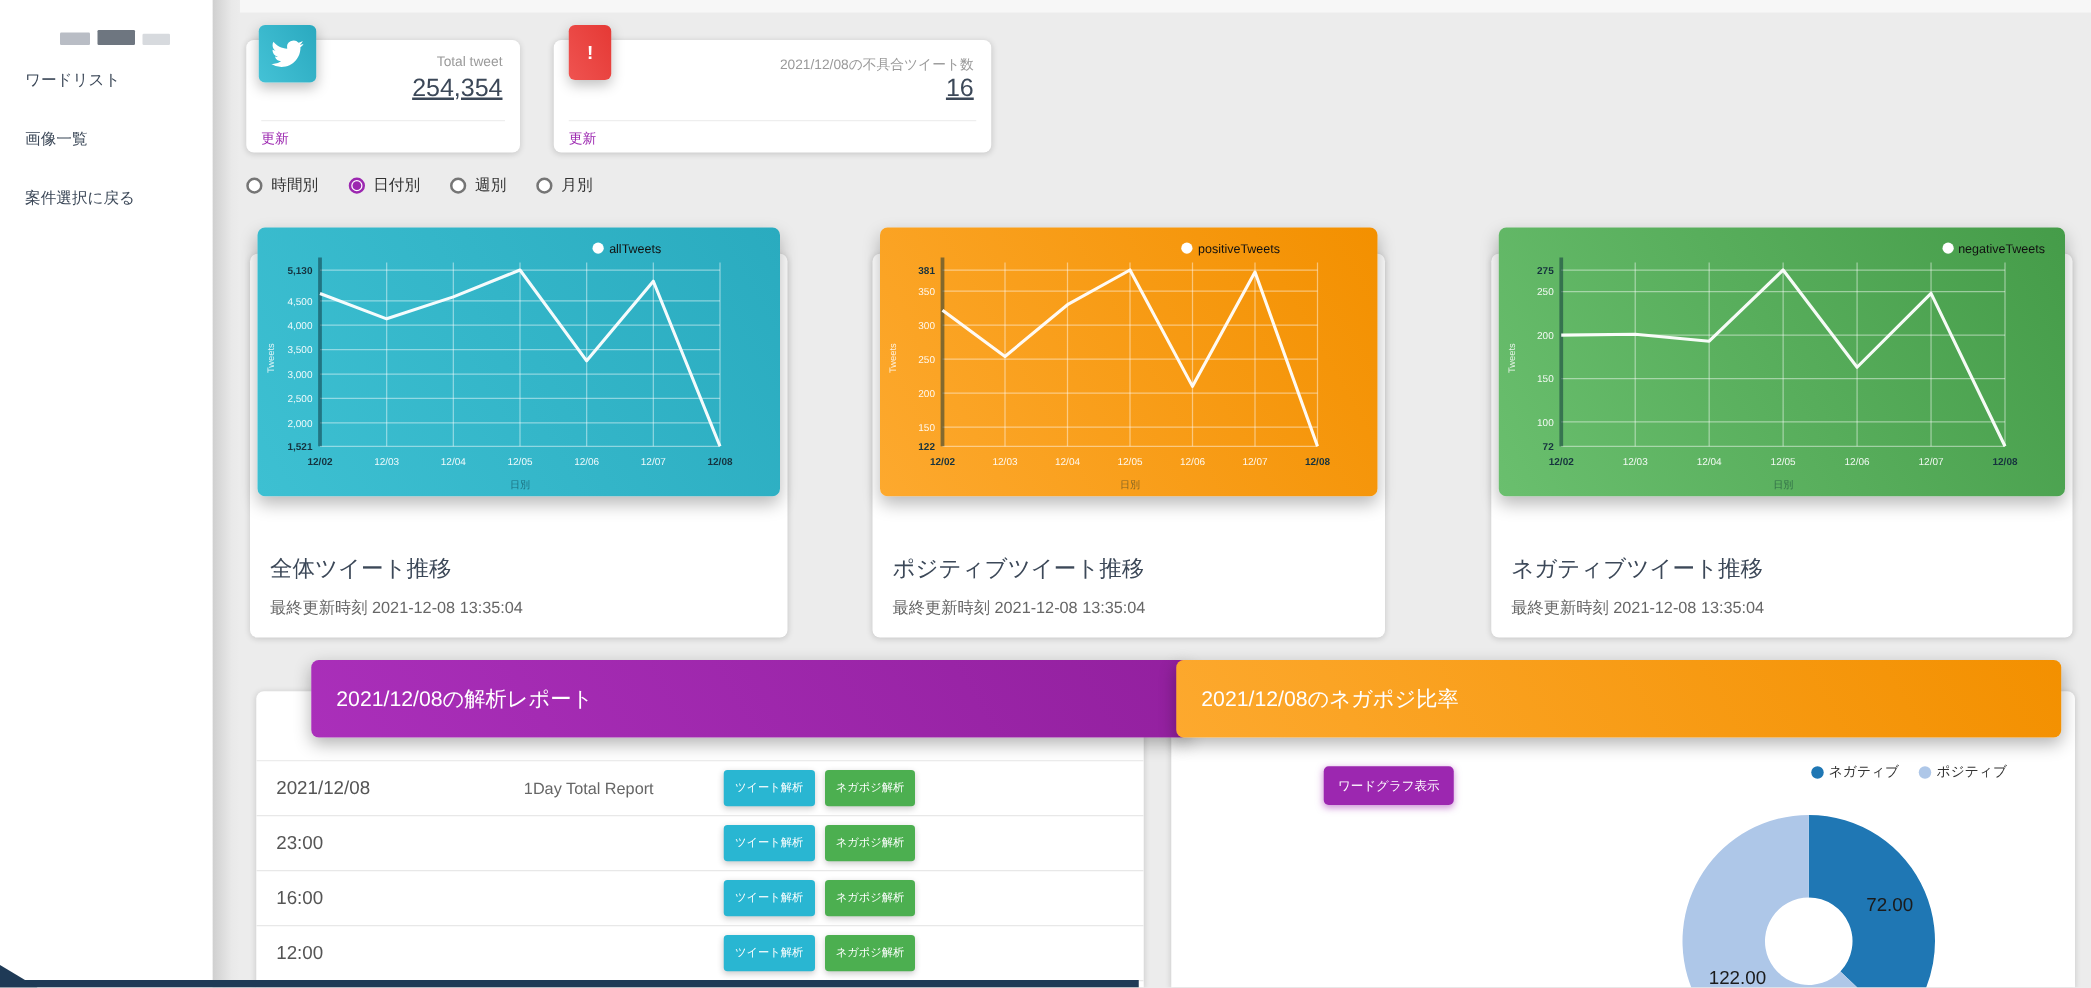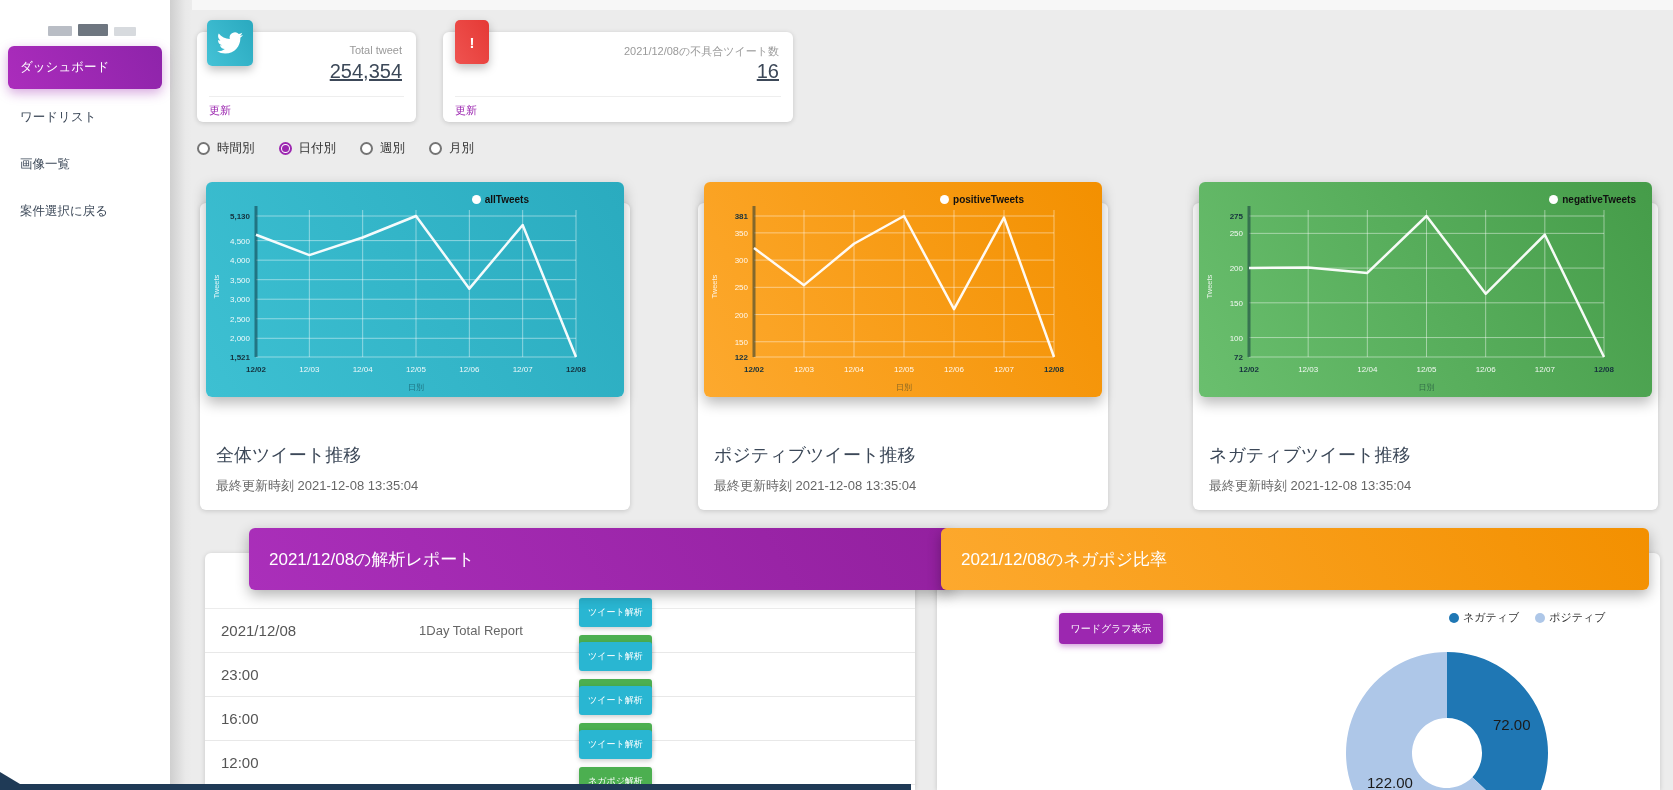--- a/index.html
+++ b/index.html
@@ -44,41 +44,41 @@
 
   
   .chart-card { position:absolute; top:203px; height:307px; background:#fff; border-radius:6px;
     box-shadow:0 1px 5px rgba(0,0,0,.16); }
   .chart-panel { position:absolute; top:-21px; left:6px; right:6px; height:215px; border-radius:6px;
     box-shadow:0 6px 14px rgba(0,0,0,.28); }
   .panel-teal   { background:linear-gradient(60deg,#3dc0d2,#2aabbf); }
   .panel-orange { background:linear-gradient(60deg,#fda income92e,#f39000); }
   .panel-orange { background:linear-gradient(60deg,#fda92e,#f39000); }
   .panel-green  { background:linear-gradient(60deg,#6abf6e,#459c49); }
-  .chart-legend { position:absolute; top:12px; display:flex; align-items:center; gap:4px;
-    font-size:10px; font-weight:bold; color:#111; cursor:pointer; }
+  .chart-legend { position:absolute; top:12px; display:flex; align-items:flex-start; gap:4px;
+    font-size:10px; font-weight:normal; color:#111; cursor:pointer; }
   .chart-legend .dot { width:9px; height:9px; border-radius:50%; background:#fff; }
   .chart-title { position:absolute; left:16px; top:240px; font-size:18px; color:#3C4858;font-family:Liberation Mono, monospace; }
   .chart-updated { position:absolute; left:16px; top:274px; font-size:13px; color:#666; }
   .chart-svg { position:absolute; left:0; top:0; width:100%; height:100%; }
 
   
   .panel-header { position:absolute; height:62px; border-radius:6px; z-index:6;
     box-shadow:0 5px 14px rgba(0,0,0,.3); display:flex; align-items:center; padding-left:20px;
     font-size:17px; color:#fff; }
   #report-header { left:209px; top:528px; width:702px; background:linear-gradient(60deg,#aa2fba,#93209f);margin-left:40px; }
   #negapos-header { left:941px; top:528px; width:708px; background:linear-gradient(60deg,#fda92e,#f39000); }
   #report-card { left:205px; top:553px; width:710px; height:237px; border-radius:6px 6px 0 0; overflow:hidden; }
   #negapos-card { left:937px; top:553px; width:723px; height:237px; border-radius:6px 6px 0 0; overflow:hidden; }
 
   #report-table { margin-top:55px; border-top:1px solid #ececec; }
   .report-row { display:flex; align-items:center; height:44px; border-bottom:1px solid #e8e8e8; padding-left:16px; }
   .r-time { width:150px; font-size:15px; color:#555; }
   .r-label { width:200px; font-size:13px; color:#666; text-align:center; }
-  .r-btns { display:flex; gap:8px; margin-left:8px;flex-direction:column; }
+  .r-btns { display:flex; gap:8px; margin-left:8px; }
   .btn { border:none; border-radius:3px; color:#fff; font-size:9px; padding:8px 9px; cursor:pointer;
     font-family:inherit; box-shadow:0 2px 5px rgba(0,0,0,.2); }
   .btn-teal { background:#29b6d2; }
   .btn-green { background:#4caf50; }
 
   #wordgraph-btn { position:absolute; left:122px; top:60px; width:104px; height:31px; background:#9c27b0;
     color:#fff; border:none; border-radius:4px; font-size:10px; cursor:pointer; font-family:inherit;
     box-shadow:0 2px 6px rgba(156,39,176,.5); }
   #donut-legend { position:absolute; left:512px; top:57px; display:flex; gap:16px; font-size:11px; color:#333; }
   .dlg-item { display:flex; align-items:center; gap:4px; cursor:pointer; }
@@ -99,21 +99,20 @@
 
 <div id="top-strip"></div>
 
 <nav id="sidebar">
   <div id="logo">
     <span class="b1"></span>
       <span class="b2"></span>
       <span class="b3"></span>
   </div>
   <div id="sidebar-items">
-      <div class="side-item active">ダッシュボード</div>
       <div class="side-item">ワードリスト</div>
       <div class="side-item">画像一覧</div>
       <div class="side-item">案件選択に戻る</div>
     </div>
 </nav>
 <div id="scroll-divider"></div>
 
 <div class="card" style="left:197px;top:32px;width:219px;height:90px;text-align:right;">
   <div class="stat-icon" id="stat1-icon">
     <svg width="26" height="26" viewBox="0 0 24 24">

